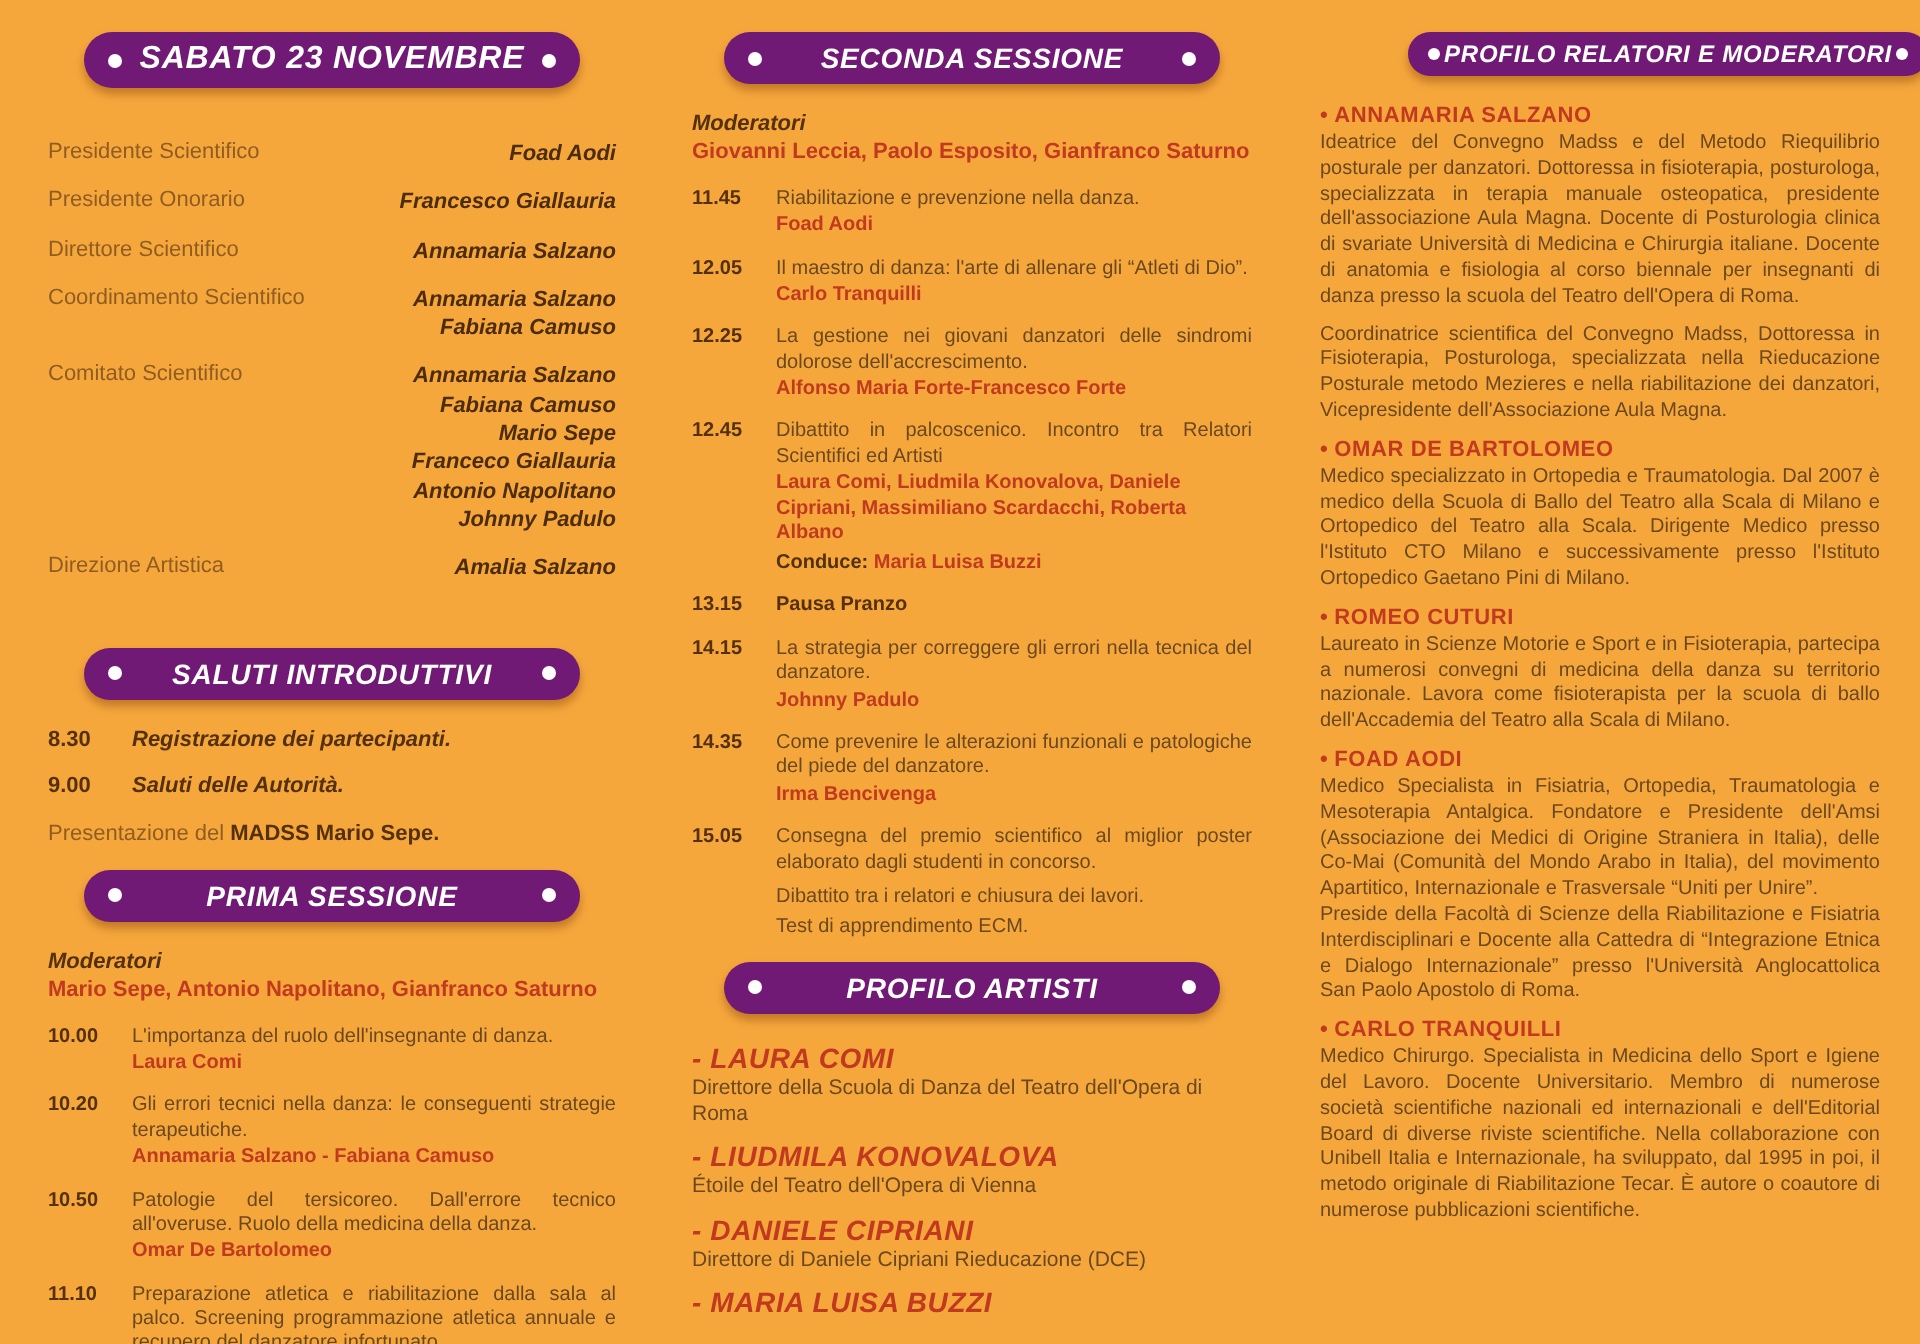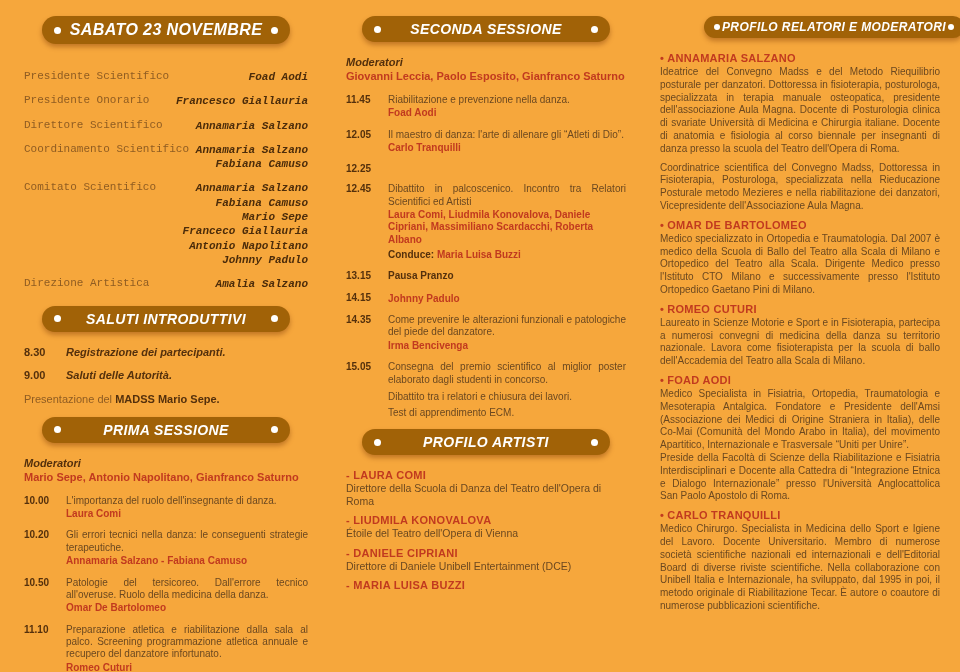--- a/index.html
+++ b/index.html
@@ -10,38 +10,38 @@
     color:#6B4820;
   }
   .page{display:flex;width:960px;height:672px;box-sizing:border-box;}
   .col{box-sizing:border-box;}
   .col-left{width:320px;padding:16px 12px 0 24px;}
   .col-mid{width:320px;padding:16px 14px 0 26px;}
   .col-right{width:320px;padding:16px 20px 0 20px;}
 
   
   .pill{
-    background:#a16207;color:#fff;border-radius:18px;
+    background:#701a75;color:#fff;border-radius:18px;
     display:flex;align-items:center;justify-content:space-between;
     padding:5px 12px;margin:0 auto 14px auto;
     font-weight:bold;font-style:italic;
     box-shadow:0 3px 5px rgba(115,48,0,.40);
   }
   .pill .dot{width:7px;height:7px;background:#fff;border-radius:50%;flex:0 0 auto;}
   .pill .pill-label{flex:1;text-align:center;letter-spacing:.4px;white-space:nowrap;}
   .pill-main{width:224px;margin-bottom:26px;}
   .pill-main .pill-label{font-size:16px;}
   .pill-section{width:224px;font-style:italic;}
   .pill-section .pill-label{font-size:14px;}
   .pill-right{width:240px;padding:4px 10px;margin-left:44px;}
   .pill-right .pill-label{font-size:12px;}
   .pill-right .dot{width:6px;height:6px;}
 
   
-  .roles{margin-bottom:14px;font-family:Liberation Mono, monospace;}
+  .roles{margin-bottom:32px;}
   .role-row{display:flex;justify-content:space-between;margin-bottom:10px;font-size:11px;}
   .role-label{color:#8F5C22;flex:0 0 auto;}
   .role-names{color:#4C2C0A;font-weight:bold;font-style:italic;text-align:right;white-space:pre-line;line-height:1.3;}
 
   
   .mods{margin:0 0 10px 0;font-size:11px;}
   .mods-label{color:#54300C;font-weight:bold;font-style:italic;margin-bottom:2px;}
   .mods-names{color:#C13A1F;font-weight:bold;line-height:1.25;}
   .sched{margin-bottom:4px;}
   .item{display:flex;margin-bottom:9px;font-size:10px;}
@@ -54,21 +54,21 @@
   .item .conduce-name{color:#C13A1F;font-weight:bold;}
   .item .extra{color:#6B4820;white-space:pre-line;line-height:1.55;margin-top:3px;}
   .item.strong .title{color:#54300C;font-weight:bold;text-align:left;}
   .saluti .item{margin-bottom:10px;font-size:11px;}
   .saluti .title{color:#54300C;font-weight:bold;font-style:italic;text-align:left;}
   .note-line{font-size:11px;margin:2px 0 12px 0;color:#8F5C22;}
   .note-line .note-bold{color:#54300C;font-weight:bold;}
 
   
   .artist{margin-bottom:7px;font-size:10.5px;}
-  .artist-name{color:#C13A1F;font-weight:bold;font-size:11px;letter-spacing:.3px;}
+  .artist-name{color:#C13A1F;font-weight:bold;font-style:italic;font-size:14px;letter-spacing:.3px;}
   .artist-role{color:#6B4820;line-height:1.2;margin-top:1px;}
 
   
   .profile{margin-bottom:6px;}
   .profile-name{color:#C13A1F;font-weight:bold;font-size:11px;letter-spacing:.3px;margin-bottom:2px;}
   .profile-name .marker{margin-right:3px;}
   .profile-bio{color:#6B4820;font-size:10px;line-height:1.28;text-align:justify;white-space:pre-line;}
 </style>
 </head>
 <body>
@@ -213,20 +213,25 @@
         <div class="item">
           <span class="time">12.05</span>
           <div class="body">
             <div class="title">Il maestro di danza: l'arte di allenare gli “Atleti di Dio”.</div>
             <div class="speaker">Carlo Tranquilli</div>
 
           </div>
         </div>
         <div class="item">
           <span class="time">12.25</span>
+          <div class="body">
+            <div class="title">La gestione nei giovani danzatori delle sindromi dolorose dell'accrescimento.</div>
+            <div class="speaker">Alfonso Maria Forte-Francesco Forte</div>
+
+          </div>
         </div>
         <div class="item">
           <span class="time">12.45</span>
           <div class="body">
             <div class="title">Dibattito in palcoscenico. Incontro tra Relatori Scientifici ed Artisti</div>
             <div class="speaker">Laura Comi, Liudmila Konovalova, Daniele Cipriani, Massimiliano Scardacchi, Roberta Albano</div>
             <div class="conduce">
               <span class="conduce-label">Conduce:</span>
               <span class="conduce-name">Maria Luisa Buzzi</span>
             </div>
@@ -236,20 +241,21 @@
         <div class="item strong">
           <span class="time">13.15</span>
           <div class="body">
             <div class="title">Pausa Pranzo</div>
 
           </div>
         </div>
         <div class="item">
           <span class="time">14.15</span>
           <div class="body">
+            <div class="title">La strategia per correggere gli errori nella tecnica del danzatore.</div>
             <div class="speaker">Johnny Padulo</div>
 
           </div>
         </div>
         <div class="item">
           <span class="time">14.35</span>
           <div class="body">
             <div class="title">Come prevenire le alterazioni funzionali e patologiche del piede del danzatore.</div>
             <div class="speaker">Irma Bencivenga</div>
 
@@ -277,21 +283,21 @@
     <div class="artist">
           <div class="artist-name"><span class="marker">-</span> <span>LAURA COMI</span></div>
           <div class="artist-role">Direttore della Scuola di Danza del Teatro dell'Opera di Roma</div>
         </div>
         <div class="artist">
           <div class="artist-name"><span class="marker">-</span> <span>LIUDMILA KONOVALOVA</span></div>
           <div class="artist-role">Étoile del Teatro dell'Opera di Vienna</div>
         </div>
         <div class="artist">
           <div class="artist-name"><span class="marker">-</span> <span>DANIELE CIPRIANI</span></div>
-          <div class="artist-role">Direttore di Daniele Unibell Entertainment (DCE)</div>
+          <div class="artist-role">Direttore di Daniele Cipriani Rieducazione (DCE)</div>
         </div>
         <div class="artist">
           <div class="artist-name"><span class="marker">-</span> <span>MARIA LUISA BUZZI</span></div>
 
         </div>
       </div>
   </div>
 
   <div class="col col-right">
 

